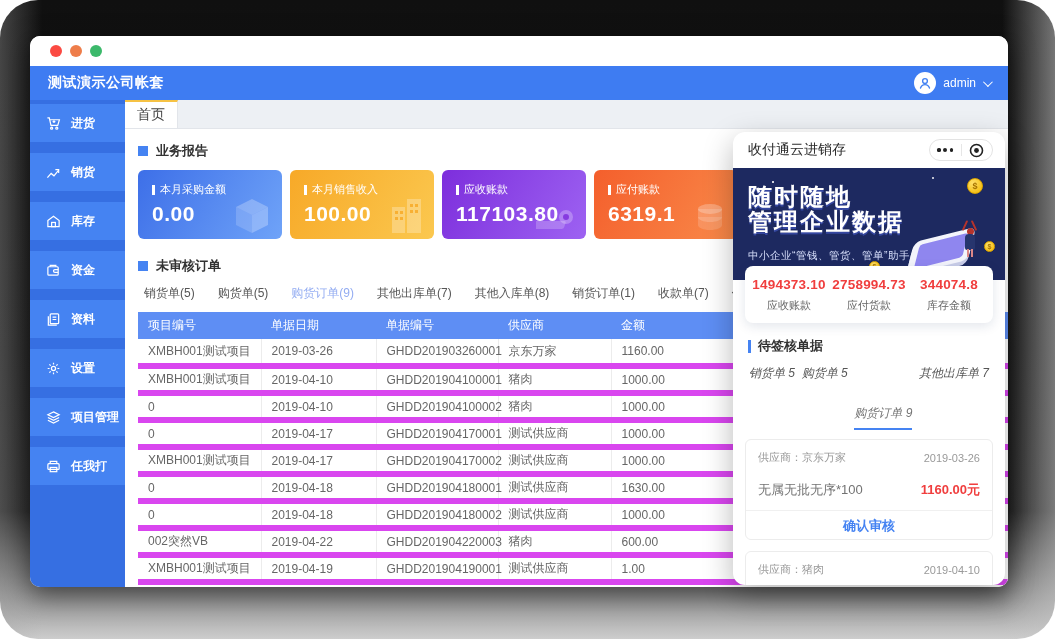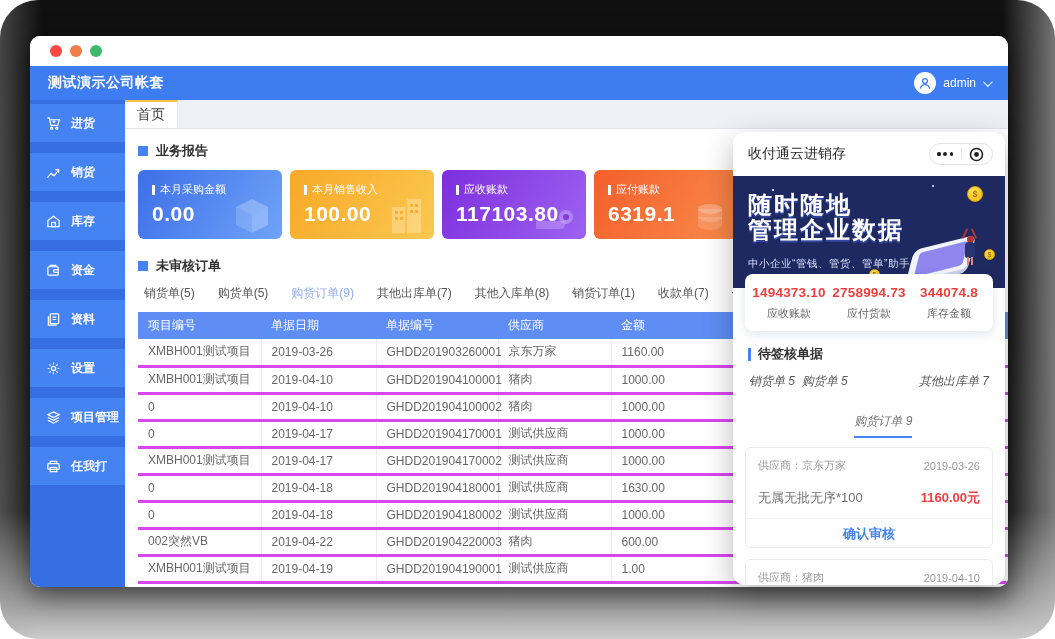--- a/index.html
+++ b/index.html
@@ -58,28 +58,28 @@
   .bcard.c1 { background:linear-gradient(120deg,#f7a928 0%,#fbc84f 100%); }
   .bcard.c2 { background:linear-gradient(120deg,#7d2edc 0%,#9d62f2 100%); }
   .bcard.c3 { background:linear-gradient(120deg,#f45f2c 0%,#f98a4a 100%); }
 
   .order-tabs { display:flex; gap:23px; margin:2px 0 10px 6px; }
   .otab { font-size:12px; color:#555; cursor:pointer; white-space:nowrap; }
   .otab.active { color:#93acf2; }
 
   table.orders { border-collapse:collapse; table-layout:fixed; width:880px; font-size:12px; }
   table.orders th { background:#5e8ef4; color:#fff; font-weight:400; text-align:left; height:27px; padding-left:10px; }
-  table.orders td { color:#666; height:27px; padding-left:10px; border-bottom:3px solid #d946ef; border-right:1px solid #ececec; background:#fff; }
+  table.orders td { color:#666; height:27px; padding-left:10px; border-bottom:6px solid #d946ef; border-right:1px solid #ececec; background:#fff; }
   table.orders td:last-child { border-right:none; }
   table.orders tr { cursor:pointer; }
 
   
   .panel { position:absolute; left:733px; top:132px; width:272px; height:453px; background:#fff; border-radius:12px;
     box-shadow:0 10px 30px rgba(0,0,0,.28); overflow:hidden; z-index:5; }
-  .panel-head { height:44px; display:flex; align-items:center; justify-content:space-between; padding:0 12px 0 15px; }
+  .panel-head { height:36px; display:flex; align-items:center; justify-content:space-between; padding:0 12px 0 15px; }
   .panel-title { font-size:14px; color:#2b2b2b; }
   .capsule { width:64px; height:22px; border:1px solid #e3e3e3; border-radius:12px; display:flex; align-items:center; background:#fff; }
   .capsule .half { flex:1; display:flex; align-items:center; justify-content:center; cursor:pointer; height:100%; }
   .capsule .sep { width:1px; height:12px; background:#e6e6e6; }
   .mdots { display:flex; gap:2.5px; align-items:center; }
   .mdots i { width:3.2px; height:3.2px; border-radius:50%; background:#222; }
   .mdots i:nth-child(2) { width:4.2px; height:4.2px; }
 
   .banner { height:112px; background:#1d2960; position:relative; overflow:hidden; padding:16px 0 0 15px;
     background-image:

